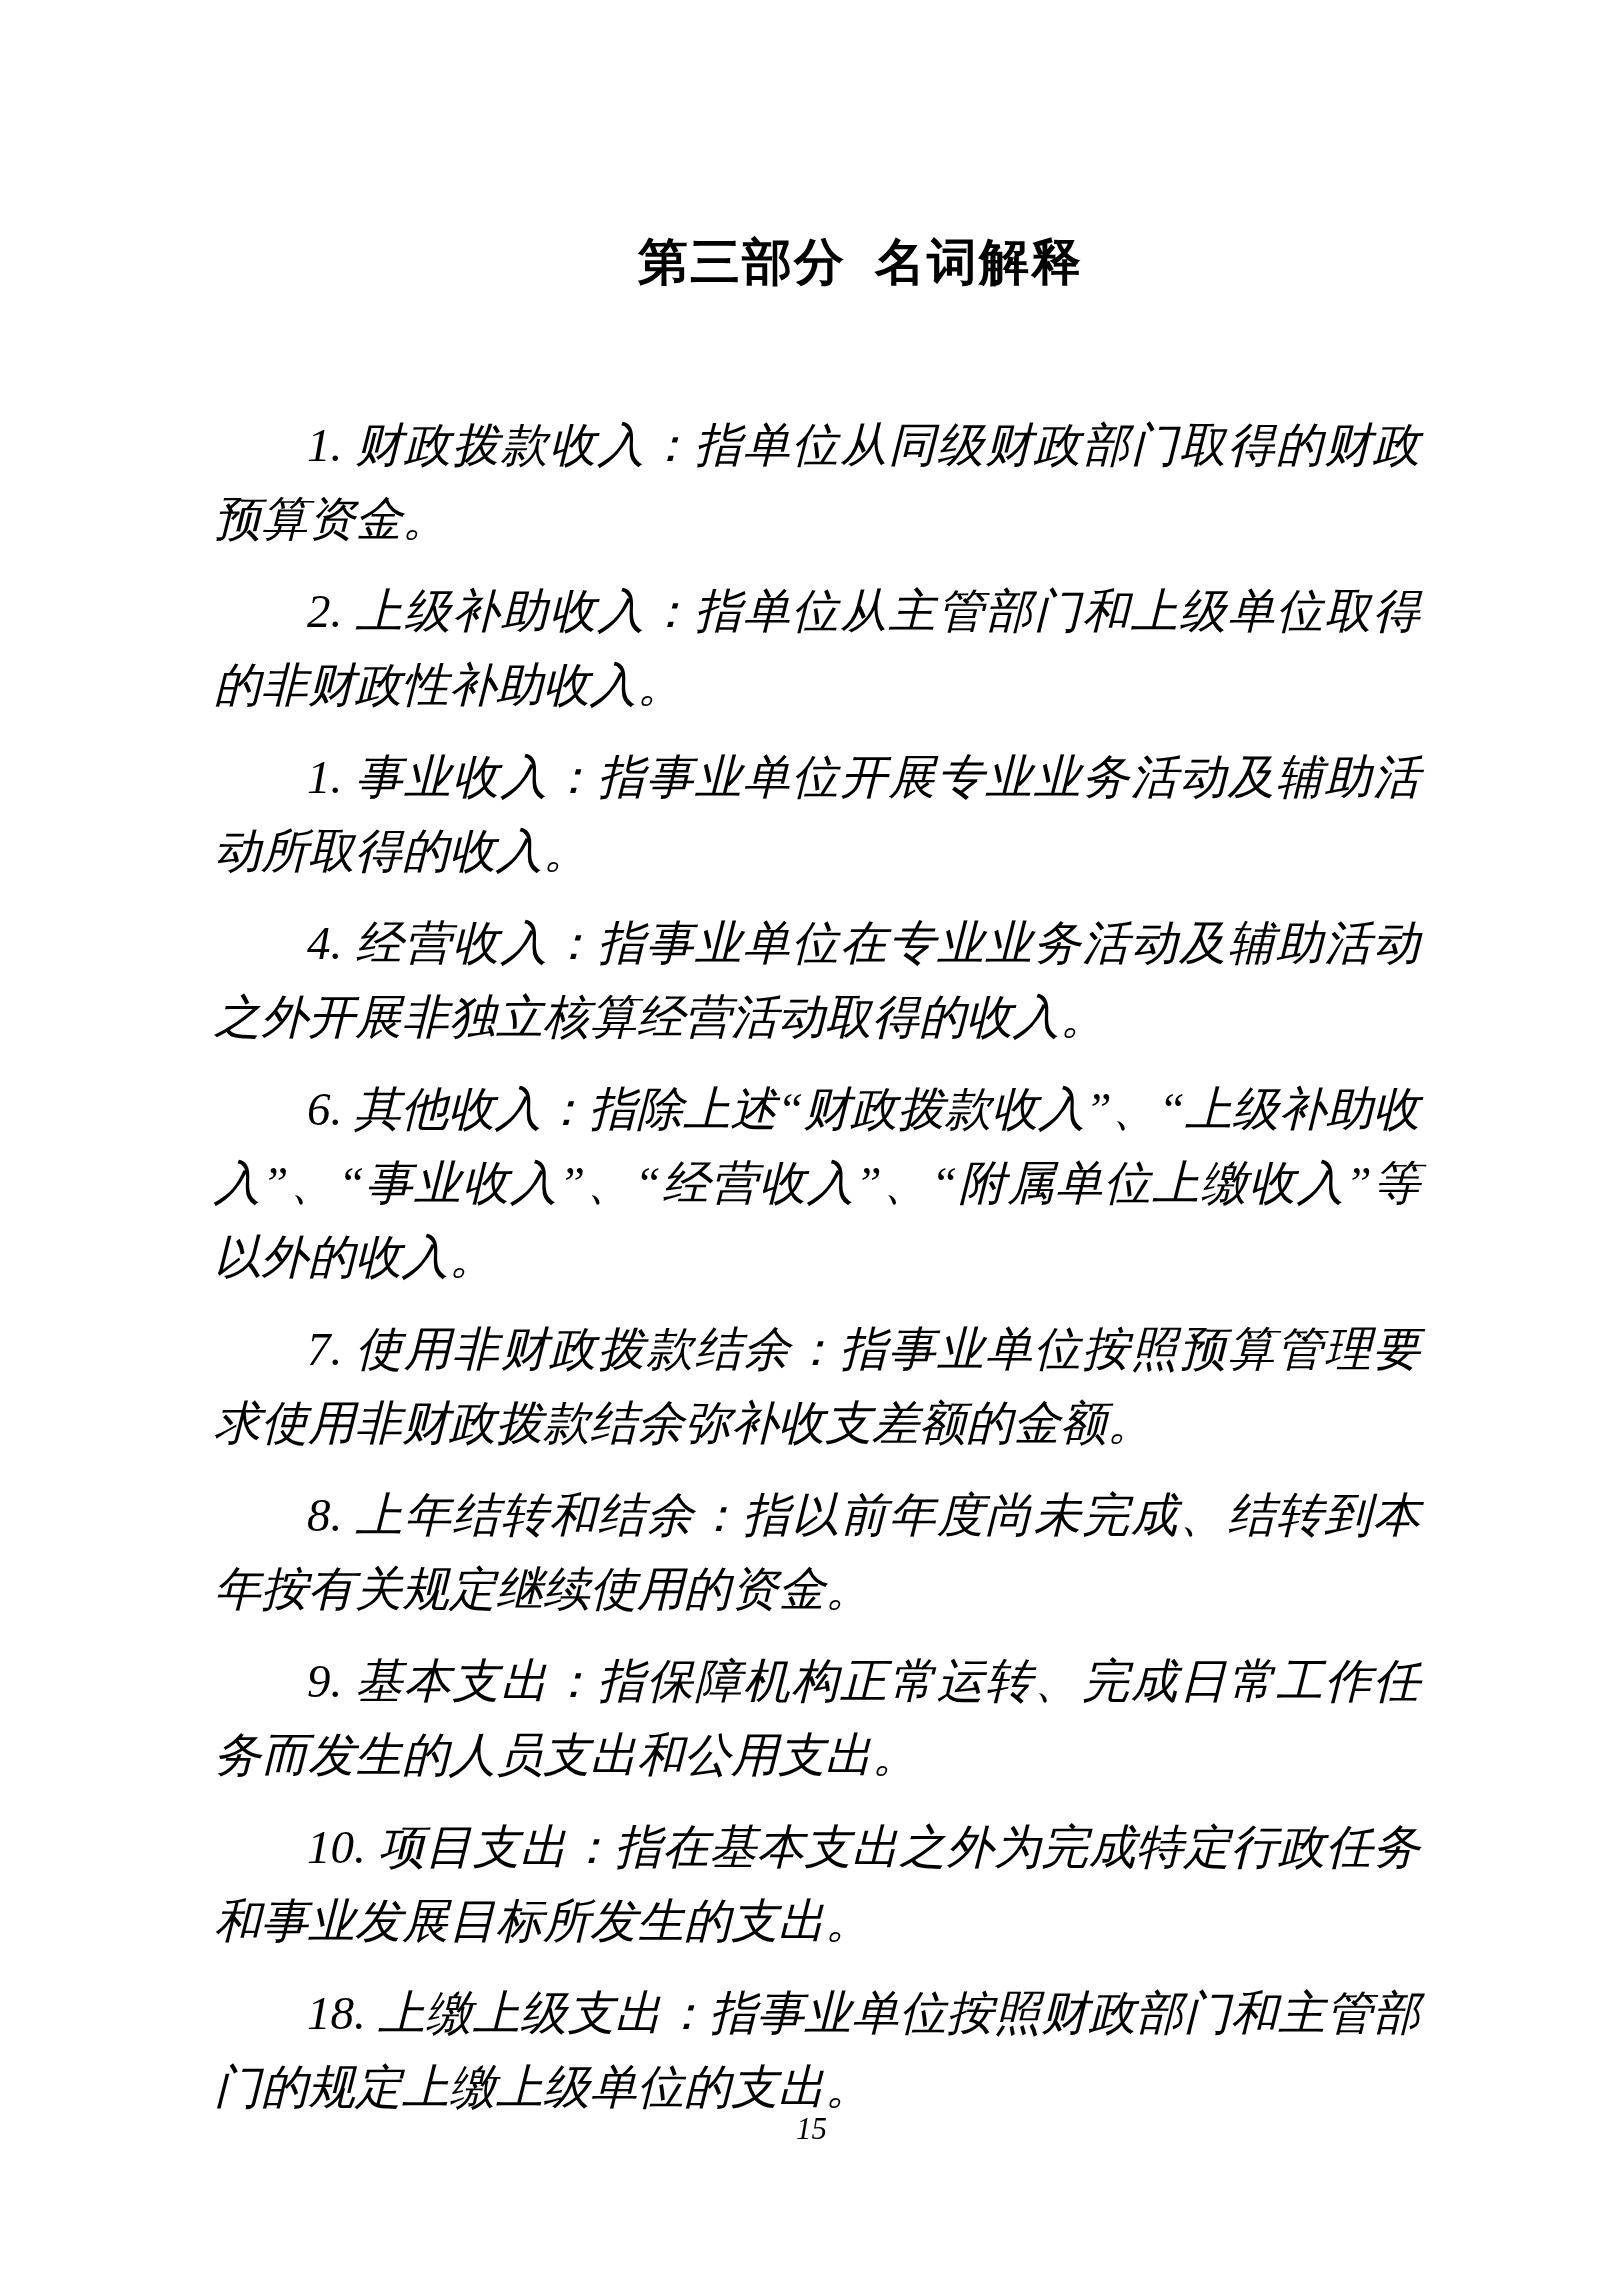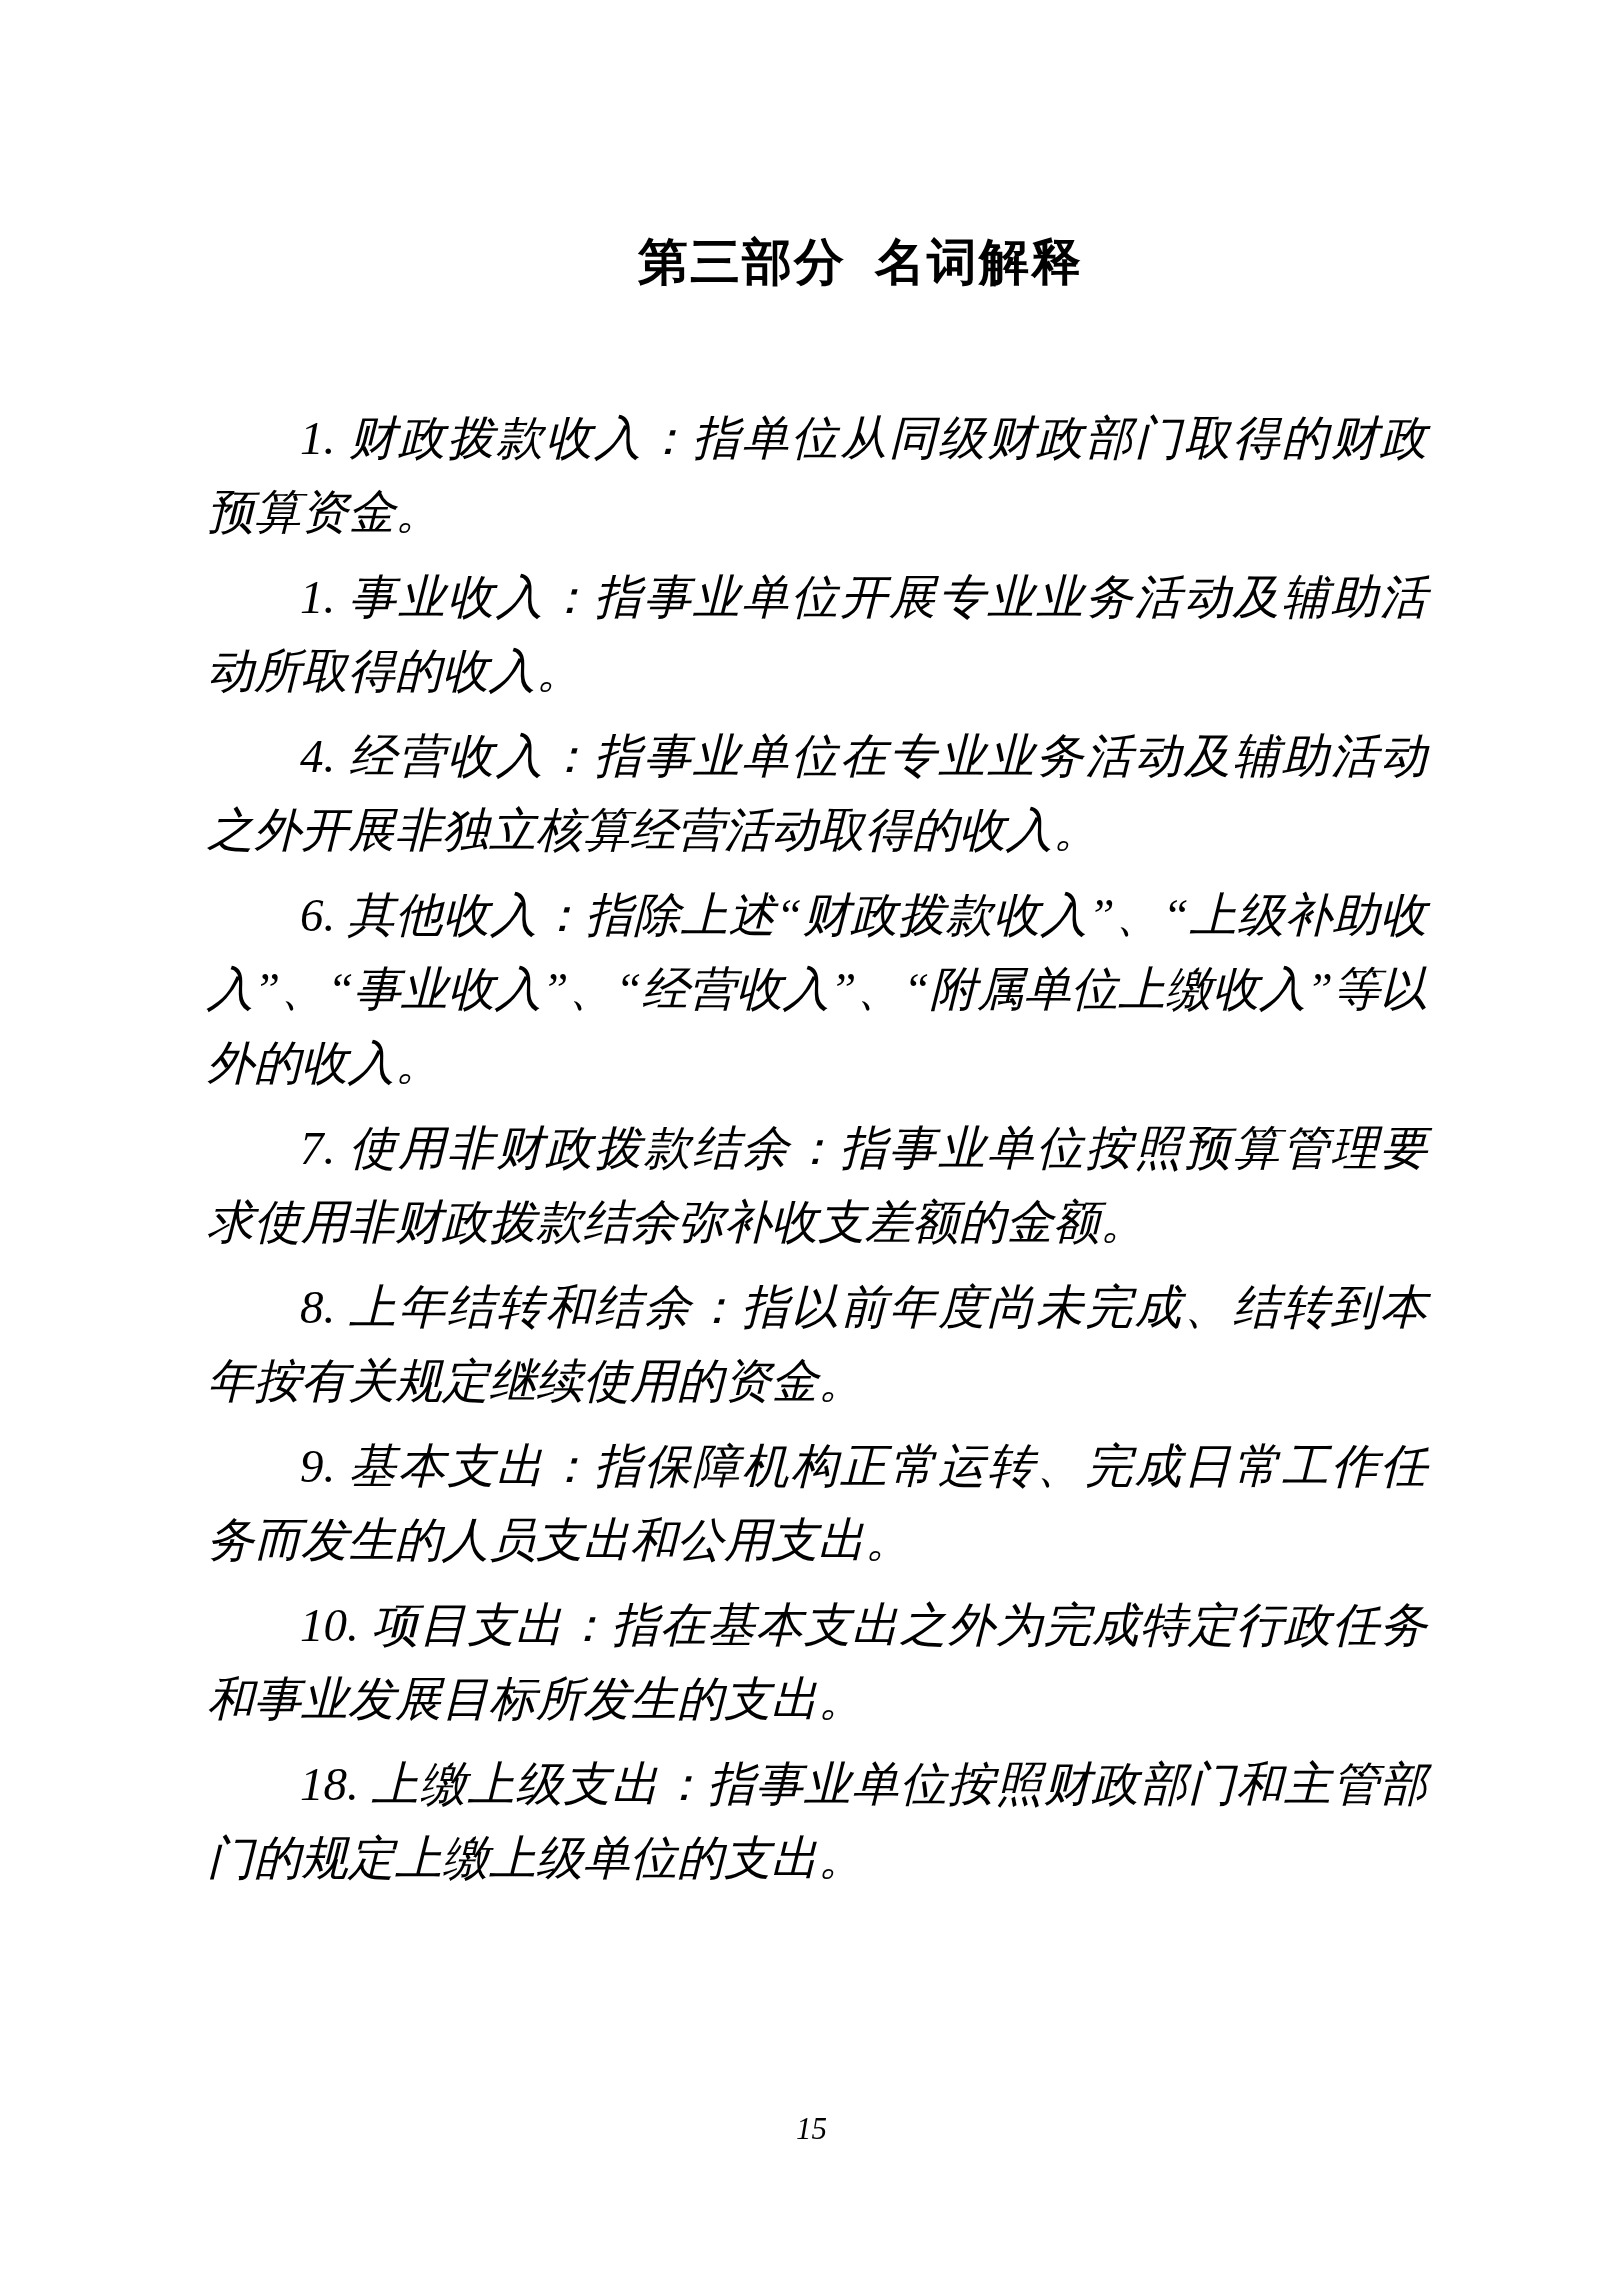--- a/index.html
+++ b/index.html
@@ -35,21 +35,21 @@
     top: 390px;
     left: 196px;
     width: 1242px;
     font-size: 47px;
     line-height: 74px;
     font-style: italic;            
     text-align: justify;
     text-justify: inter-character;
   }
   .body-text p.para {
-    margin: 11px;
+    margin: 18px;
     padding: 0;
     text-indent: 93px;            
   }
   .page-number {
     position: absolute;
     top: 2110px;
     left: 0;
     width: 100%;
     text-align: center;
     font-size: 31px;
@@ -59,20 +59,21 @@
 </style>
 </head>
 <body>
 
 <div class="page">
 
   <div class="doc-title">第三部分  名词解释</div>
 
   <div class="body-text">
       <p class="para">1. 财政拨款收入：指单位从同级财政部门取得的财政预算资金。</p>
+      <p class="para">2. 上级补助收入：指单位从主管部门和上级单位取得的非财政性补助收入。</p>
       <p class="para">1. 事业收入：指事业单位开展专业业务活动及辅助活动所取得的收入。</p>
       <p class="para">4. 经营收入：指事业单位在专业业务活动及辅助活动之外开展非独立核算经营活动取得的收入。</p>
       <p class="para">6. 其他收入：指除上述“财政拨款收入”、“上级补助收入”、“事业收入”、“经营收入”、“附属单位上缴收入”等以外的收入。</p>
       <p class="para">7. 使用非财政拨款结余：指事业单位按照预算管理要求使用非财政拨款结余弥补收支差额的金额。</p>
       <p class="para">8. 上年结转和结余：指以前年度尚未完成、结转到本年按有关规定继续使用的资金。</p>
       <p class="para">9. 基本支出：指保障机构正常运转、完成日常工作任务而发生的人员支出和公用支出。</p>
       <p class="para">10. 项目支出：指在基本支出之外为完成特定行政任务和事业发展目标所发生的支出。</p>
       <p class="para">18. 上缴上级支出：指事业单位按照财政部门和主管部门的规定上缴上级单位的支出。</p>
     </div>
 

